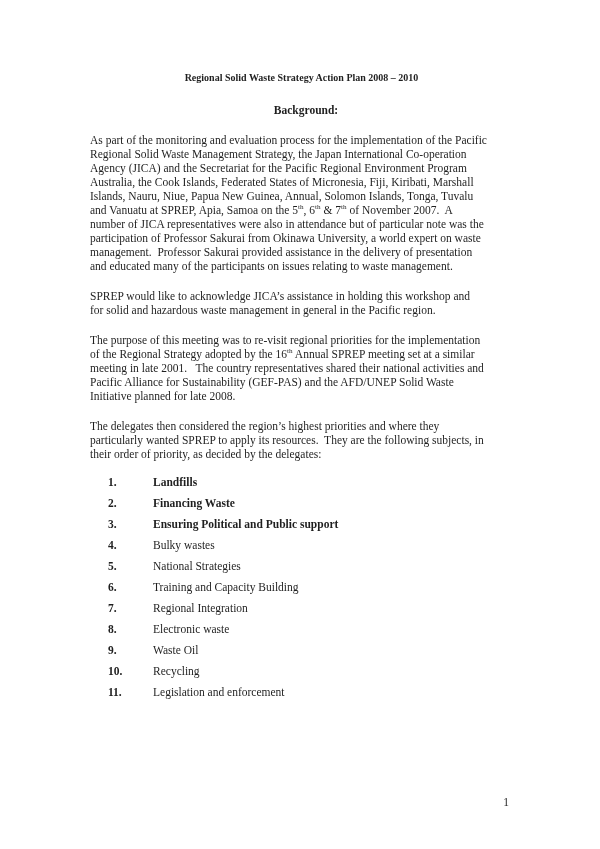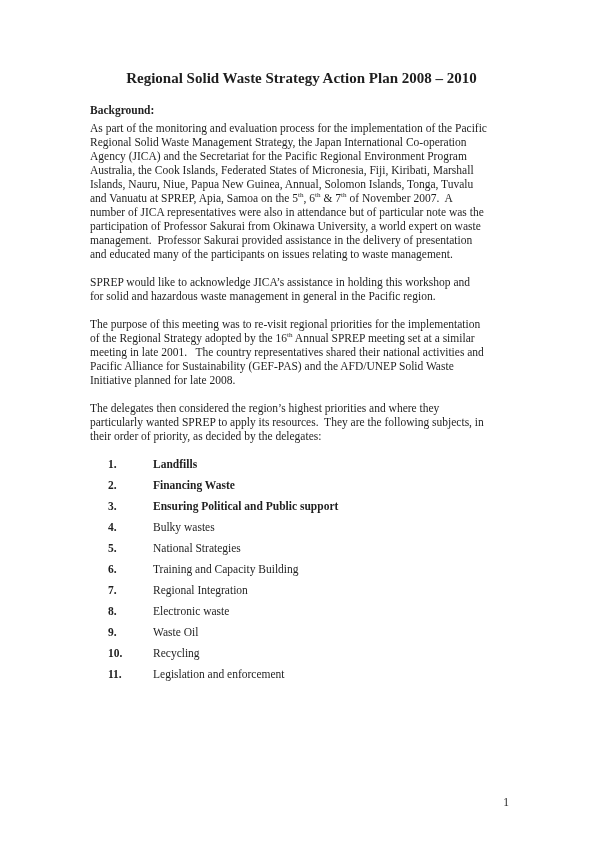--- a/index.html
+++ b/index.html
@@ -22,33 +22,34 @@
   }
   .content {
     position: absolute;
     left: 90px;
     top: 70px;
     width: 432px;
     font-size: 11.5px;
     line-height: 14px;
   }
   .title {
-    font-size: 15px;
+    font-size: 10px;
     font-weight: bold;
     text-align: center;
     line-height: 16px;
     margin: 0 0 17px 0;
     width: 423px;
   }
   .heading {
     font-weight: bold;
     line-height: 14px;
+    text-align: center;
   }
   .para {
-    margin: 4px 0 14px 0;
+    margin: 16px 0 14px 0;
   }
   .line {
     white-space: pre;
   }
   sup {
     font-size: 0.62em;
     line-height: 0;
     vertical-align: super;
   }
   .list-row {

